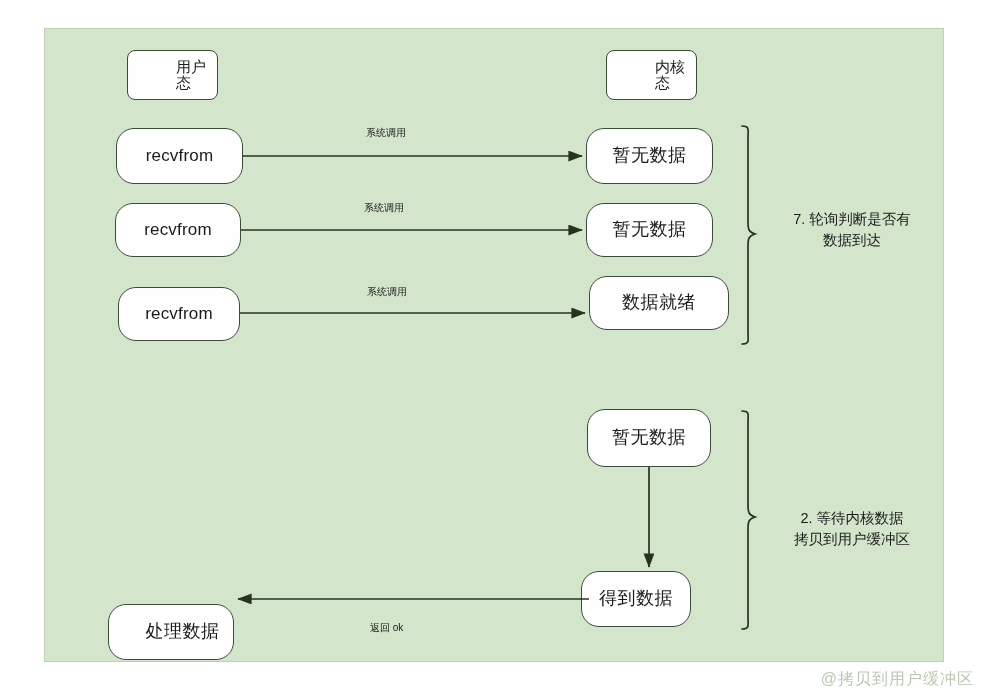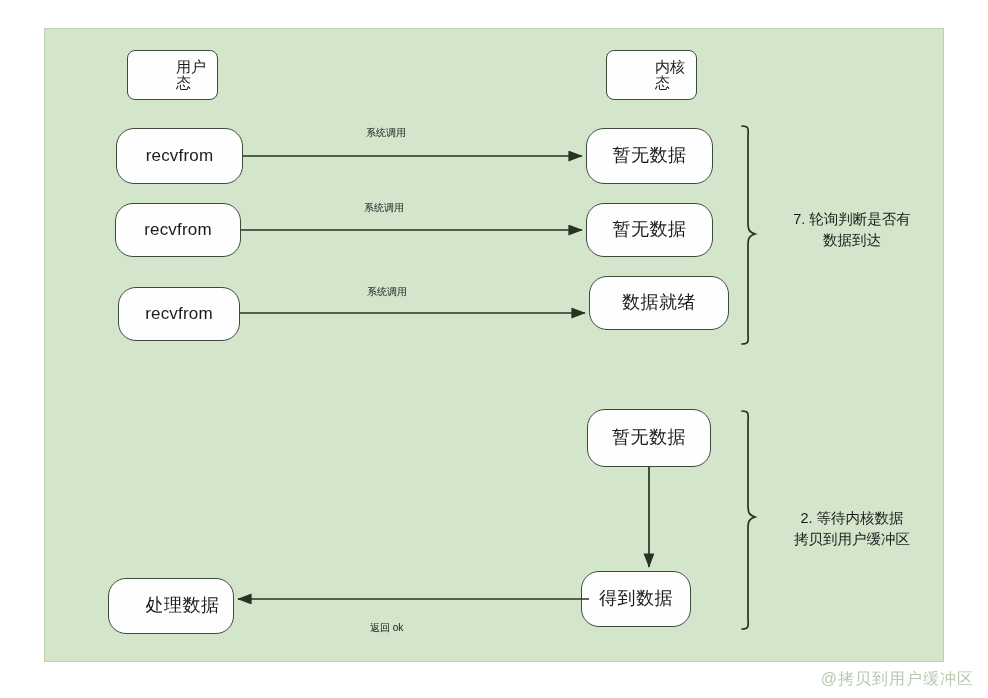--- a/index.html
+++ b/index.html
@@ -111,21 +111,21 @@
   </div>
 
   <div class="node rounded mono" style="left:115px; top:203px; width:126px; height:54px;">
     <span>recvfrom</span>
   </div>
 
   <div class="node rounded mono" style="left:118px; top:287px; width:122px; height:54px;">
     <span>recvfrom</span>
   </div>
 
-  <div class="node rounded cn" style="left:108px; top:578px; width:126px; height:56px;padding-left:23px;">
+  <div class="node rounded cn" style="left:108px; top:604px; width:126px; height:56px;padding-left:23px;">
     <span>处理数据</span>
   </div>
 
   <div class="node rounded cn" style="left:586px; top:128px; width:127px; height:56px;">
     <span>暂无数据</span>
   </div>
 
   <div class="node rounded cn" style="left:586px; top:203px; width:127px; height:54px;">
     <span>暂无数据</span>
   </div>

